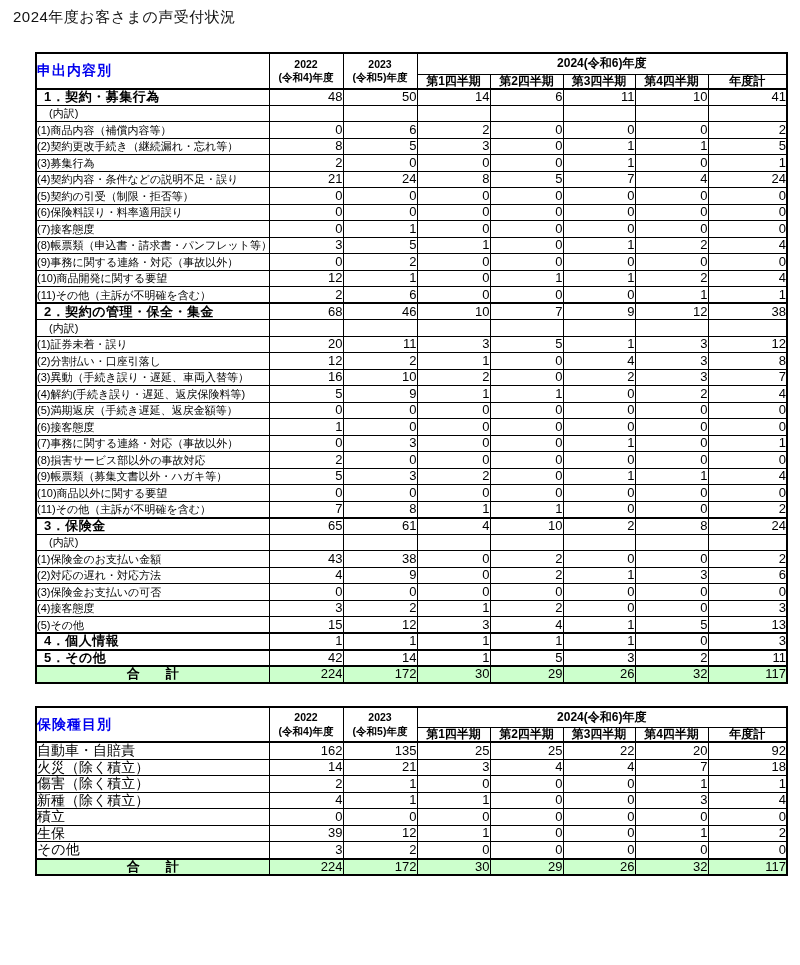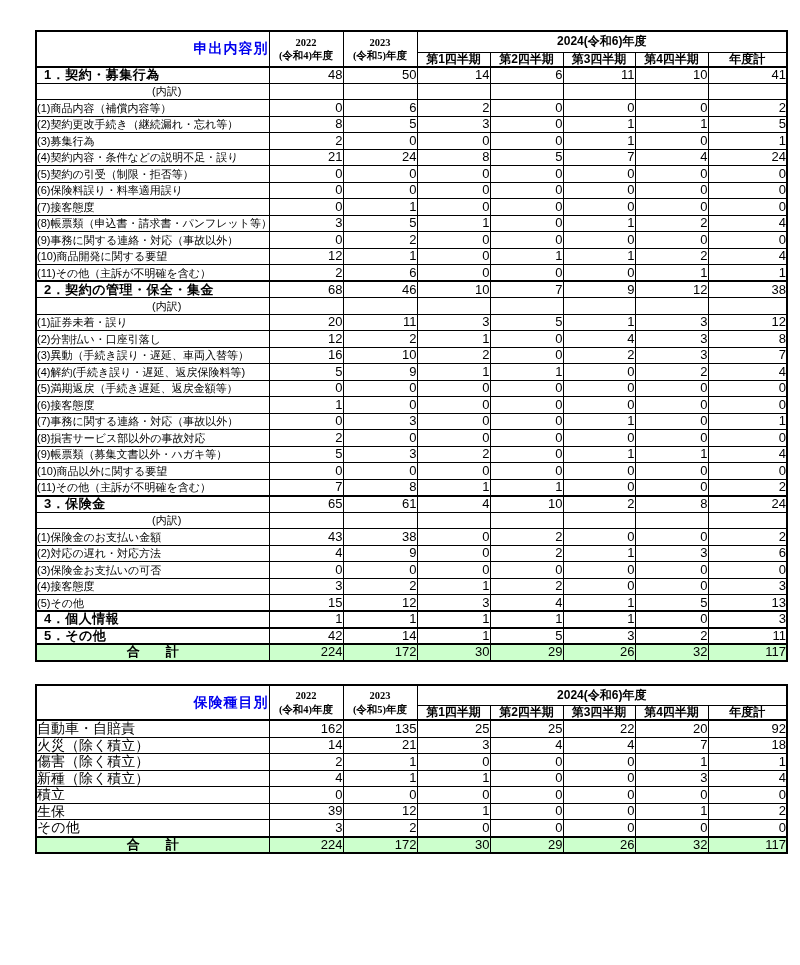--- a/index.html
+++ b/index.html
@@ -36,23 +36,23 @@
     overflow: hidden;
     white-space: nowrap;
     line-height: 1.1;
   }
   thead { border-bottom: 2px solid #000; }
   thead th { font-weight: bold; background: #fff; }
   th.h-cat {
     color: var(--blue, #0000ee);
     font-size: 14px;
     letter-spacing: 1px;
-    text-align: right;
-  }
-  th.h-year { font-size: 10.5px; text-align: center; height: 21px; font-family: Liberation Serif, serif; }
+    text-align: left;
+  }
+  th.h-year { font-size: 10.5px; text-align: center; height: 21px; }
   th.h-year .yr-line { display: block; line-height: 1.25; }
   th.h-2024 { font-size: 12px; text-align: center; height: 21px; }
   th.h-q { font-size: 12px; text-align: center; height: 14px; }
 
   td.c-num {
     text-align: right;
     padding-right: 5px;
     font-size: 13px;
     height: 16.5px;
   }
@@ -63,41 +63,42 @@
     height: 16.5px;
   }
   tr.row-section td.c-label {
     font-size: 13px;
     font-weight: bold;
     padding-left: 7px;
     letter-spacing: 0.5px;
     margin-top: 21px;
   }
   tr.row-section, tr.row-total { border-top: 2px solid #000; }
-  tr.row-uchiwake td.c-label { padding-left: 28px; text-align: center; }
+  tr.row-uchiwake td.c-label { padding-left: 12px; }
   tr.row-total td { background: var(--green, #ccffcc); margin-left: 16px; }
   tr.row-total td.c-label {
     text-align: center;
     font-size: 13px;
     font-weight: bold;
   }
   tr.row-center td.c-label {
     text-align: left;
     font-size: 14px;
     padding-left: 0;
     margin-top: 44px;
   }
   .gap { height: 22px; }
 </style>
 </head>
 <body>
 
 <div class="page">
 
   <div class="title-block">
+    <div class="page-title">2024年度お客さまの声受付状況</div>
   </div>
 
   <div style="height:24px"></div>
 
   <table class="voice" id="table1">
     <colgroup>
       <col style="width:233px">
         <col style="width:74px">
         <col style="width:74px">
       <col style="width:73px">

